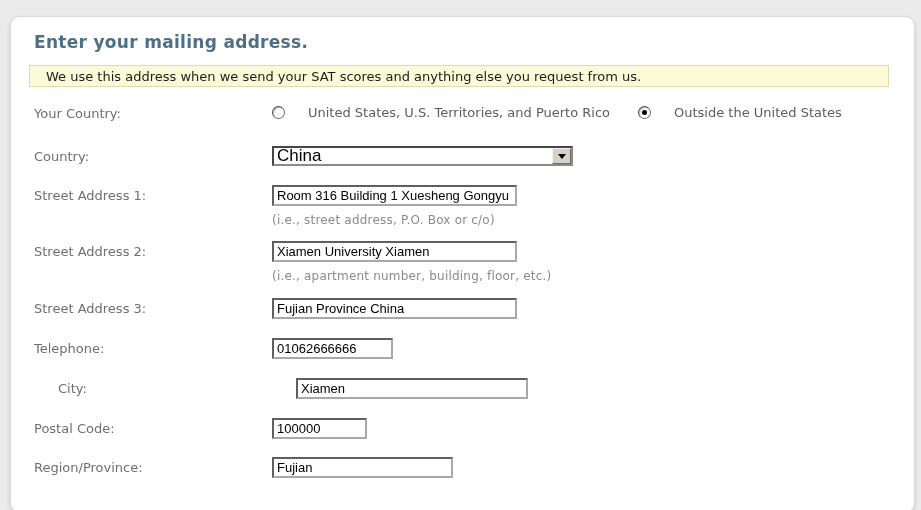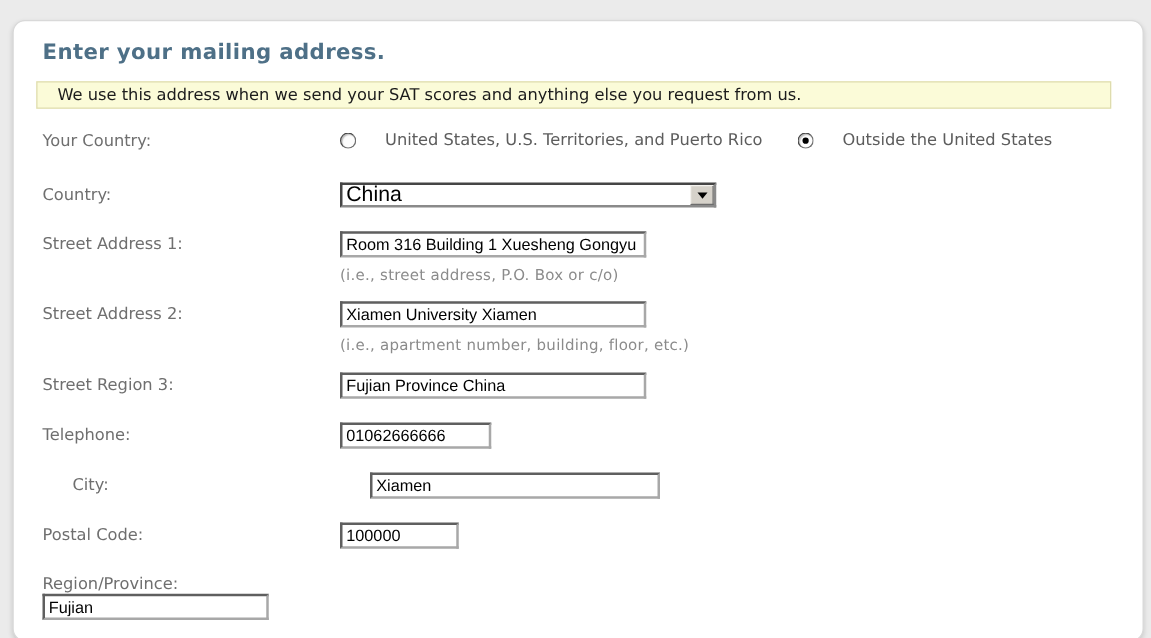--- a/index.html
+++ b/index.html
@@ -41,21 +41,21 @@
     padding-top:3px;
   }
   .mt-choice{margin-top:16px;}
   .mt-country{margin-top:25px;}
   .mt-street1{margin-top:19px;}
   .mt-street2{margin-top:14px;}
   .mt-street3{margin-top:15px;}
   .mt-phone{margin-top:19px;}
   .mt-city{margin-top:19px;margin-left:24px;}
   .mt-postal{margin-top:19px;}
-  .mt-region{margin-top:18px;flex-direction:column;}
+  .mt-region{margin-top:18px;}
 
   
   .tinput{
     box-sizing:border-box;
     height:21px;
     padding:1px 3px;
     background:#fff;
     border:2px solid;
     border-color:#5f5f5f #a8a8a8 #a8a8a8 #5f5f5f;
     font-family:"Liberation Sans", sans-serif;
@@ -164,21 +164,21 @@
 
   <div class="row mt-street2">
     <div class="flabel">Street Address 2:</div>
     <div>
       <input class="tinput w245" type="text" value="Xiamen University Xiamen" style="">
       <div class="hint">(i.e., apartment number, building, floor, etc.)</div>
     </div>
   </div>
 
   <div class="row mt-street3">
-    <div class="flabel">Street Region 3:</div>
+    <div class="flabel">Street Address 3:</div>
     <input class="tinput w245" type="text" value="Fujian Province China" style="">
   </div>
 
   <div class="row mt-phone">
     <div class="flabel">Telephone:</div>
     <input class="tinput w121" type="text" value="01062666666" style="">
   </div>
 
   <div class="row mt-city">
     <div class="flabel">City:</div>

